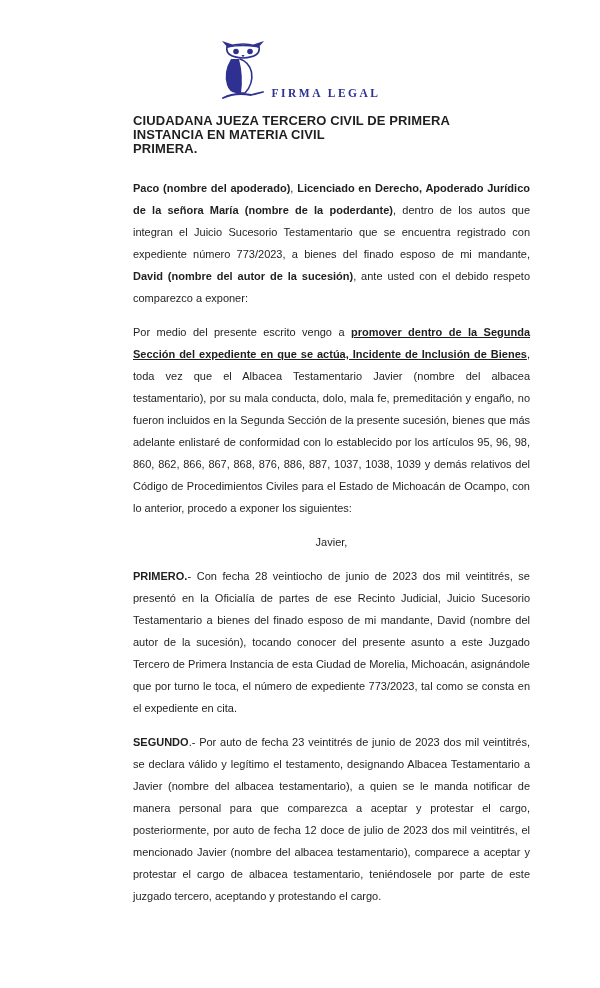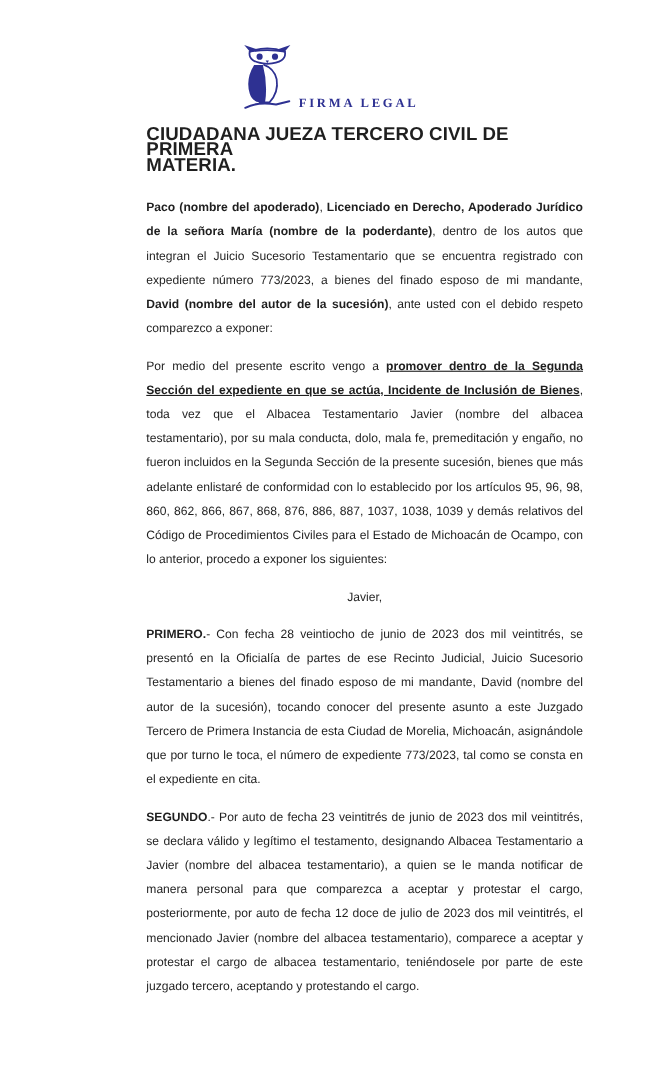--- a/index.html
+++ b/index.html
@@ -36,21 +36,21 @@
     white-space: nowrap;
   }
   .firmname::first-letter { font-size: 1.22em; }
   
   .content {
     margin-top: 10px;
     padding: 0 70px 0 133px;
   }
   .addressee {
     font-weight: 700;
-    font-size: 17px;
+    font-size: 13px;
     line-height: 14px;
     margin-bottom: 21px;
     letter-spacing: 0.1px;
   }
   .para {
     font-size: 11px;
     line-height: 22px;
     margin: 0 0 12px 0;
   }
   .justify { text-align: justify; }
@@ -89,21 +89,22 @@
     </span>
     <div class="brand" style="color:#2e3192;">
       <div class="tagline">FIRMA LEGAL</div>
     </div>
   </header>
 
   <main class="content">
 
     <div class="addressee">
       <div>CIUDADANA JUEZA TERCERO CIVIL DE PRIMERA</div>
-      <div>MATERIA.</div>
+      <div>INSTANCIA EN MATERIA CIVIL</div>
+      <div>PRIMERA.</div>
     </div>
 
     <p class="para justify"><span class="b">Paco (nombre del apoderado)</span><span>, </span><span class="b">Licenciado en Derecho, Apoderado Jurídico de la señora María (nombre de la poderdante)</span><span>, dentro de los autos que integran el Juicio Sucesorio Testamentario que se encuentra registrado con expediente número 773/2023, a bienes del finado esposo de mi mandante, </span><span class="b">David (nombre del autor de la sucesión)</span><span>, ante usted con el debido respeto comparezco a exponer:</span></p>
 
     <p class="para justify"><span>Por medio del presente escrito vengo a </span><span class="b u">promover dentro de la Segunda Sección del expediente en que se actúa,  Incidente de Inclusión de Bienes</span><span>, toda vez que el Albacea Testamentario Javier (nombre del albacea testamentario), por su mala conducta, dolo, mala fe, premeditación y engaño, no fueron incluidos en la Segunda Sección de la presente sucesión, bienes que más adelante enlistaré de conformidad con lo establecido por los artículos 95, 96, 98, 860, 862, 866, 867, 868, 876, 886, 887, 1037, 1038, 1039 y demás relativos del Código de Procedimientos Civiles para el Estado de Michoacán de Ocampo, con lo anterior, procedo a exponer los siguientes:</span></p>
 
     <p class="para center"><span>Javier,</span></p>
 
     <p class="para justify"><span class="b">PRIMERO.</span><span>- Con fecha 28 veintiocho de junio de 2023 dos mil veintitrés, se presentó en la Oficialía de partes de ese Recinto Judicial, Juicio Sucesorio Testamentario a bienes del finado esposo de mi mandante,  David  (nombre del autor de la sucesión), tocando conocer del presente asunto a este Juzgado Tercero de Primera Instancia de esta Ciudad de Morelia, Michoacán, asignándole que por turno le toca, el número de expediente 773/2023, tal como se consta en el expediente en cita.</span></p>
 

